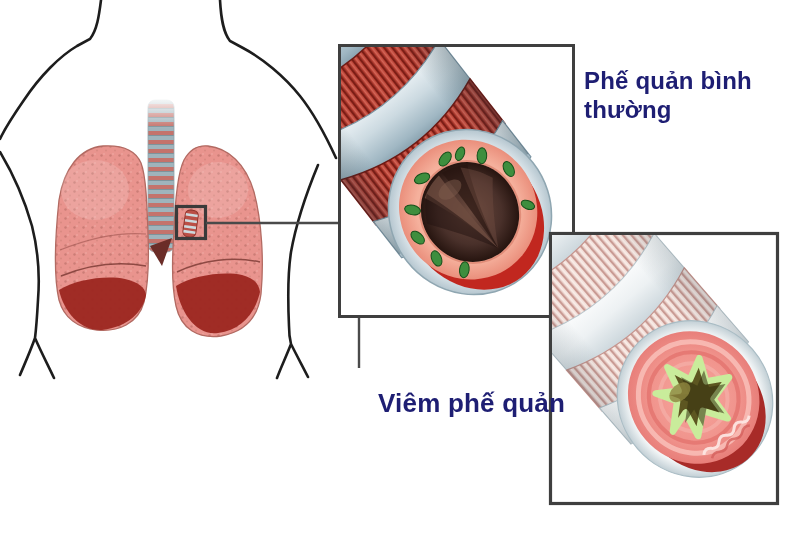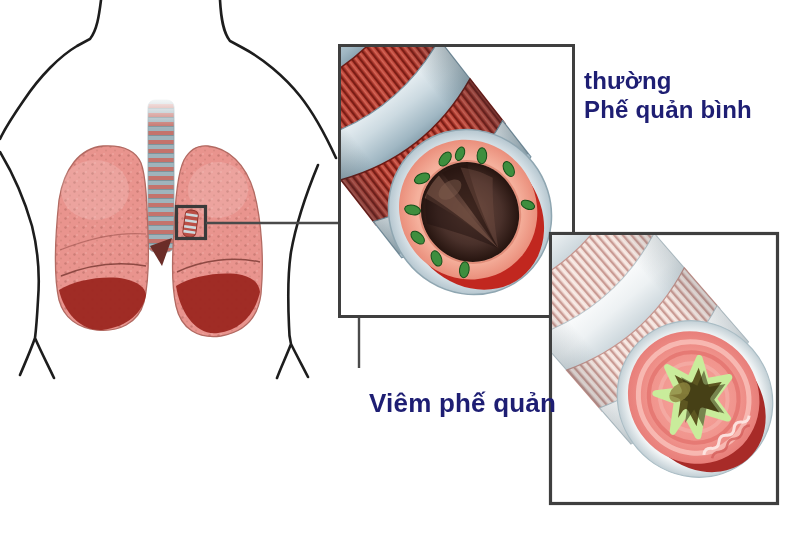--- a/index.html
+++ b/index.html
@@ -1,21 +1,21 @@
 <!DOCTYPE html>
 <html><head>
 <meta charset="utf-8">
 <style>
   html,body{margin:0;padding:0;background:#fff;}
   .stage{position:relative;width:800px;height:533px;background:#ffffff;overflow:hidden;
          font-family:"Liberation Sans","DejaVu Sans",sans-serif;}
   .stage svg{position:absolute;left:0;top:0;}
   .lbl{position:absolute;font-weight:bold;color:#1e1e73;letter-spacing:0.2px;}
   .lbl-normal{left:584px;top:66px;font-size:24px;line-height:1.22;}
-  .lbl-inflamed{left:369px;top:388px;font-size:26px;white-space:nowrap;}
+  .lbl-inflamed{left:378px;top:388px;font-size:26px;white-space:nowrap;}
 </style>
 </head>
 <body>
 
 <div class="stage">
 <svg width="800" height="533" viewBox="0 0 800 533">
   <defs>
     <pattern id="ribsRed" width="6.5" height="12" patternUnits="userSpaceOnUse">
       <rect width="6.5" height="12" fill="#bc4538"></rect>
       <rect width="2.3" height="12" fill="#7c1d15"></rect>
@@ -195,17 +195,17 @@
           <use href="#starPath" fill="#5d5621" stroke="#c9ec9b" stroke-width="6.5" stroke-linejoin="round"></use>
           <use href="#starPath" transform="translate(4,5) scale(0.72)" fill="#332f0e" opacity="0.55"></use>
           <ellipse cx="-7" cy="-13" rx="12" ry="8" fill="#8e8640" opacity="0.8"></ellipse>
         </g>
       </g>
     </g>
   </g>
 </svg>
 
 <div class="lbl lbl-normal">
+  <div>Phế quản bình</div>
   <div>thường</div>
-  <div>Phế quản bình</div>
 </div>
 <div class="lbl lbl-inflamed">Viêm phế quản</div>
 </div>
 
 </body></html>

